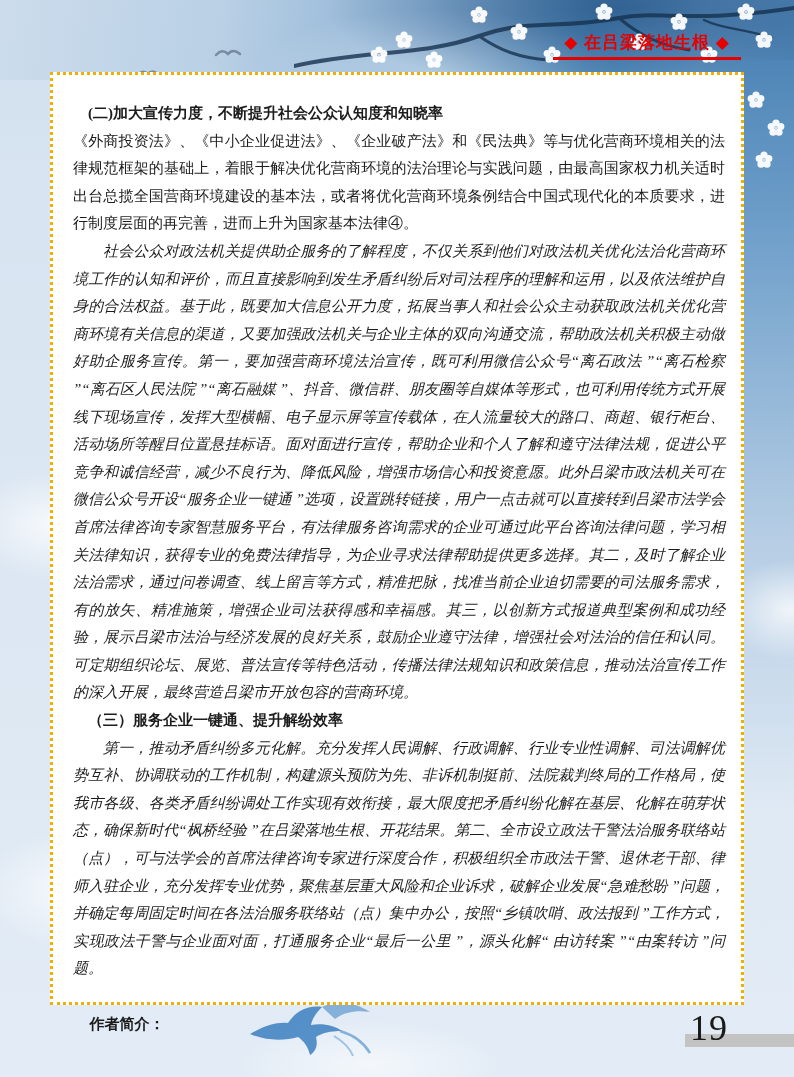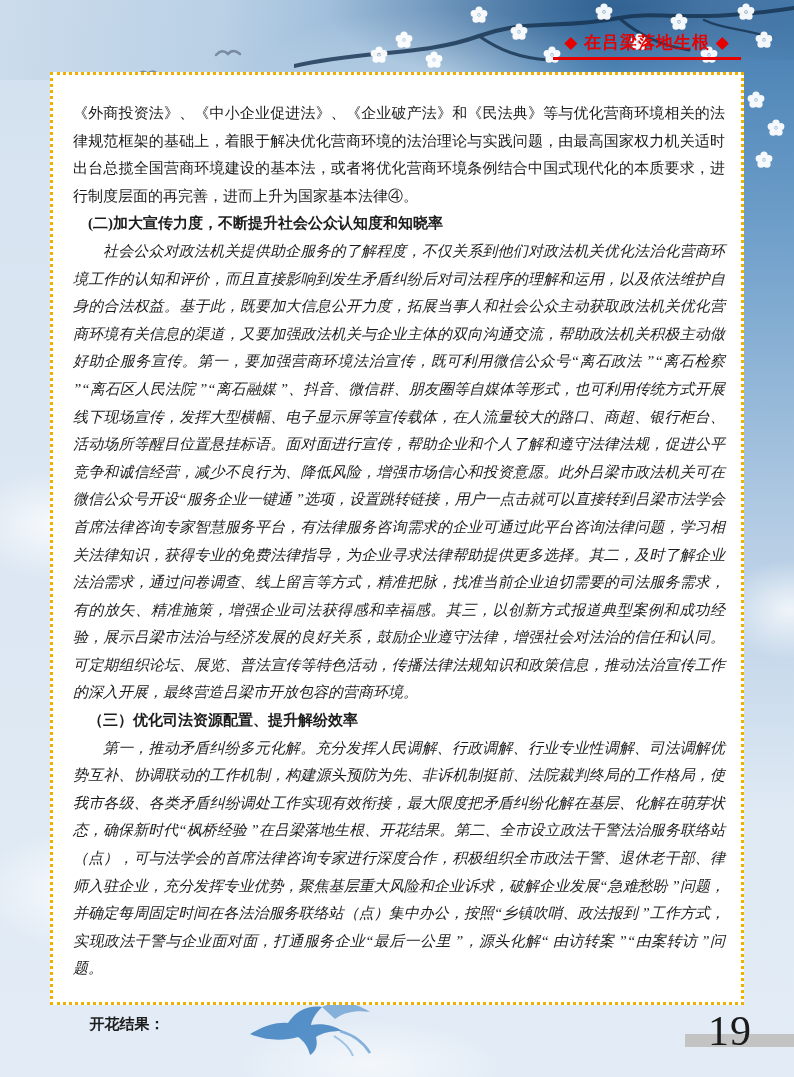--- a/index.html
+++ b/index.html
@@ -50,23 +50,22 @@
   }
   .para.indent{text-indent:2em;font-style:italic;}
   .para.heading{font-weight:bold;text-indent:1em;}
   .para.author-head{font-weight:bold;padding-left:1.1em;margin-top:27.6px;}
   .para.author-line{padding-left:1.1em;}
 
   
   .footer-bar{position:absolute;left:685px;top:1034px;width:109px;height:13px;background:#c3c3c3;z-index:1;}
   .page-number{
     position:absolute;left:690px;top:1007px;z-index:2;
-    font-size:42px;color:#1b1b1b;letter-spacing:1px;
+    font-size:36px;color:#1b1b1b;letter-spacing:1px;
     font-family:"Liberation Serif","DejaVu Serif",serif;
-    margin-left:18px;
   }
   .bottom-bird-svg{position:absolute;left:238px;top:998px;z-index:1;}
 </style>
 </head>
 <body>
 
 <div>
 
   <div class="sky-top"></div>
   <div class="sky-right"></div>
@@ -118,26 +117,26 @@
       <path d="M8,30 q5,-6 10,-1 q4,-5 10,0"></path>
     </g>
   </svg>
 
   <div class="header">
     <div class="header-title">◆ 在吕梁落地生根 ◆</div>
     <div class="header-underline"></div>
   </div>
 
   <div class="content-box">
+    <p class="para heading">(二)加大宣传力度，不断提升社会公众认知度和知晓率</p>
     <p class="para">《外商投资法》、《中小企业促进法》、《企业破产法》和《民法典》等与优化营商环境相关的法律规范框架的基础上，着眼于解决优化营商环境的法治理论与实践问题，由最高国家权力机关适时出台总揽全国营商环境建设的基本法，或者将优化营商环境条例结合中国式现代化的本质要求，进行制度层面的再完善，进而上升为国家基本法律④。</p>
-    <p class="para heading">(二)加大宣传力度，不断提升社会公众认知度和知晓率</p>
     <p class="para indent">社会公众对政法机关提供助企服务的了解程度，不仅关系到他们对政法机关优化法治化营商环境工作的认知和评价，而且直接影响到发生矛盾纠纷后对司法程序的理解和运用，以及依法维护自身的合法权益。基于此，既要加大信息公开力度，拓展当事人和社会公众主动获取政法机关优化营商环境有关信息的渠道，又要加强政法机关与企业主体的双向沟通交流，帮助政法机关积极主动做好助企服务宣传。第一，要加强营商环境法治宣传，既可利用微信公众号“离石政法 ”“离石检察 ”“离石区人民法院 ”“离石融媒 ”、抖音、微信群、朋友圈等自媒体等形式，也可利用传统方式开展线下现场宣传，发挥大型横幅、电子显示屏等宣传载体，在人流量较大的路口、商超、银行柜台、活动场所等醒目位置悬挂标语。面对面进行宣传，帮助企业和个人了解和遵守法律法规，促进公平竞争和诚信经营，减少不良行为、降低风险，增强市场信心和投资意愿。此外吕梁市政法机关可在微信公众号开设“服务企业一键通 ”选项，设置跳转链接，用户一点击就可以直接转到吕梁市法学会首席法律咨询专家智慧服务平台，有法律服务咨询需求的企业可通过此平台咨询法律问题，学习相关法律知识，获得专业的免费法律指导，为企业寻求法律帮助提供更多选择。其二，及时了解企业法治需求，通过问卷调查、线上留言等方式，精准把脉，找准当前企业迫切需要的司法服务需求，有的放矢、精准施策，增强企业司法获得感和幸福感。其三，以创新方式报道典型案例和成功经验，展示吕梁市法治与经济发展的良好关系，鼓励企业遵守法律，增强社会对法治的信任和认同。可定期组织论坛、展览、普法宣传等特色活动，传播法律法规知识和政策信息，推动法治宣传工作的深入开展，最终营造吕梁市开放包容的营商环境。</p>
-    <p class="para heading">（三）优化司法资源配置、提升解纷效率</p>
+    <p class="para heading">（三）服务企业一键通、提升解纷效率</p>
     <p class="para indent">第一，推动矛盾纠纷多元化解。充分发挥人民调解、行政调解、行业专业性调解、司法调解优势互补、协调联动的工作机制，构建源头预防为先、非诉机制挺前、法院裁判终局的工作格局，使我市各级、各类矛盾纠纷调处工作实现有效衔接，最大限度把矛盾纠纷化解在基层、化解在萌芽状态，确保新时代“枫桥经验 ”在吕梁落地生根、开花结果。第二、全市设立政法干警法治服务联络站（点），可与法学会的首席法律咨询专家进行深度合作，积极组织全市政法干警、退休老干部、律师入驻企业，充分发挥专业优势，聚焦基层重大风险和企业诉求，破解企业发展“急难愁盼 ”问题，并确定每周固定时间在各法治服务联络站（点）集中办公，按照“乡镇吹哨、政法报到 ”工作方式，实现政法干警与企业面对面，打通服务企业“最后一公里 ”，源头化解“ 由访转案 ”“由案转访 ”问题。</p>
-    <p class="para author-head">开花结果：</p>
+    <p class="para author-head">作者简介：</p>
   </div>
 
   <svg class="bottom-bird-svg" width="150" height="60" viewBox="0 0 150 60">
     <path d="M12,36 C26,28 38,24 50,25 C58,13 70,7 84,9 C78,15 74,21 73,27
              C84,25 96,27 104,33 C92,33 84,35 78,39 C80,47 78,53 72,57
              C70,49 66,43 60,39 C46,43 28,43 12,36 Z" fill="#3c7fc0" opacity="0.85"></path>
     <path d="M84,9 C100,2 116,4 132,14 C118,12 106,14 97,21 Z" fill="#5c97cf" opacity="0.7"></path>
     <path d="M102,33 C116,37 126,45 132,55" stroke="#6aa0d4" stroke-width="2.5" fill="none" opacity="0.8"></path>
     <path d="M96,38 C106,44 112,50 115,58" stroke="#6aa0d4" stroke-width="2" fill="none" opacity="0.6"></path>
   </svg>

